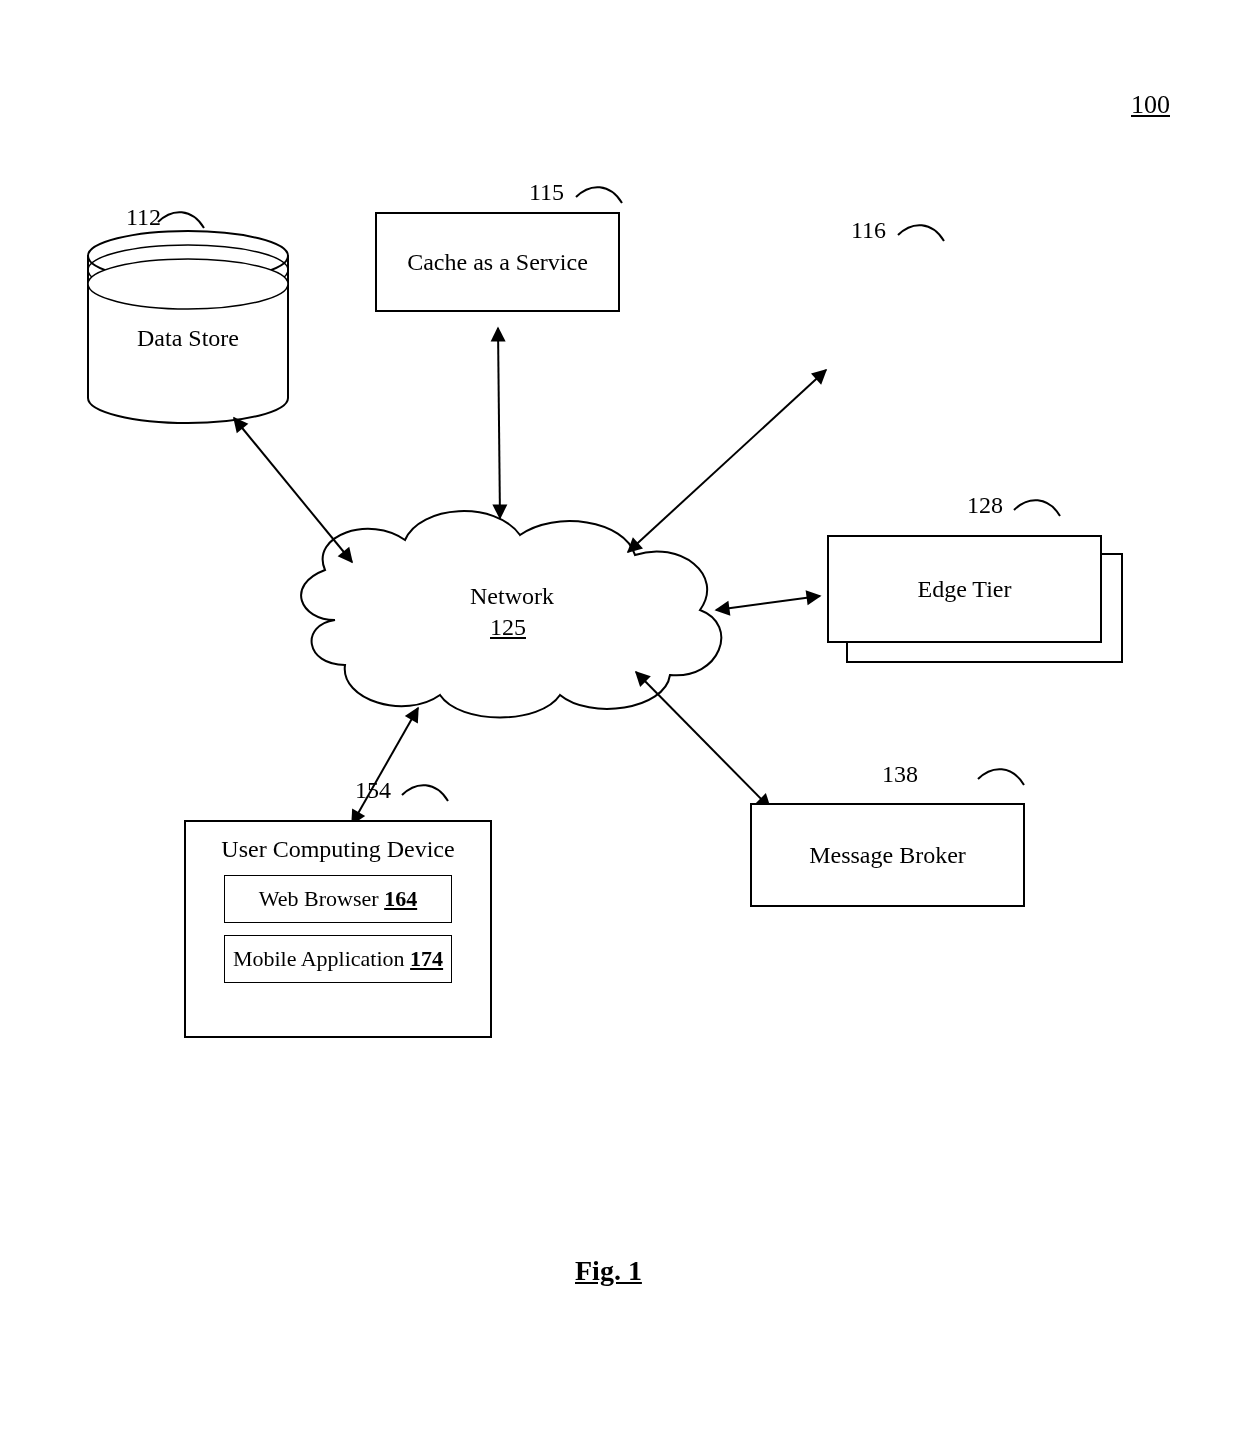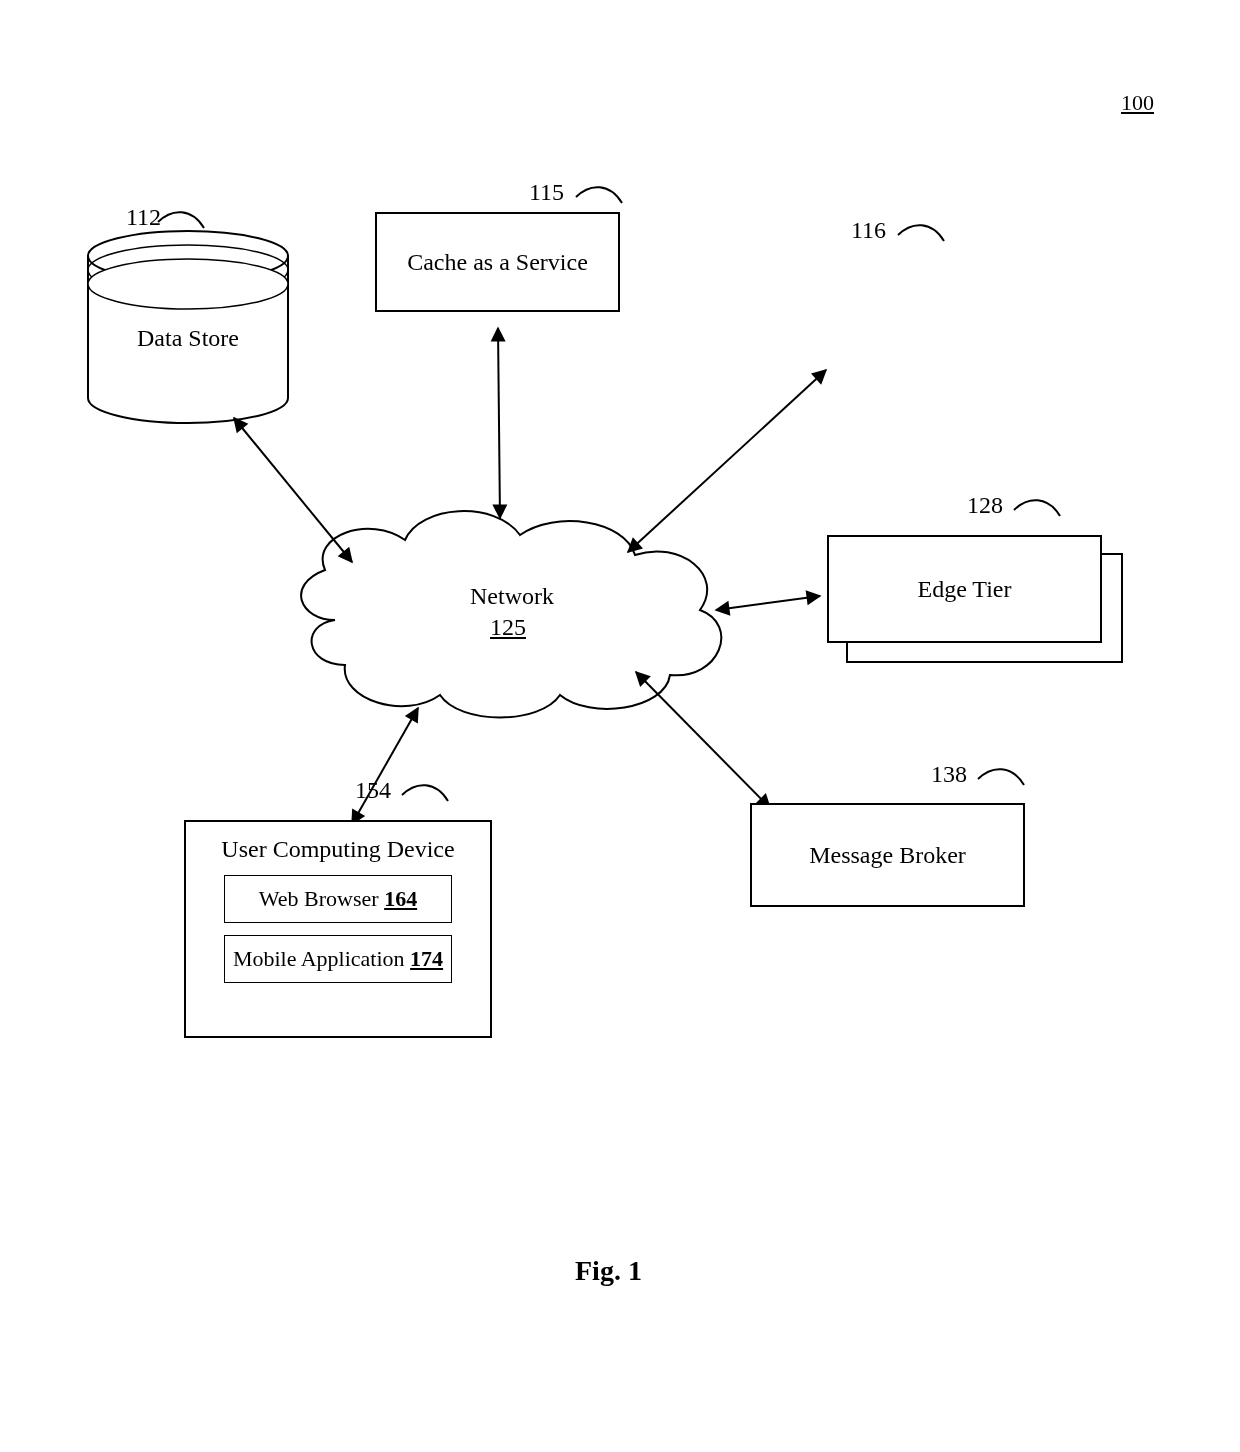--- a/index.html
+++ b/index.html
@@ -47,28 +47,29 @@
     position: absolute;
     left: 0; top: 0;
     width: 1240px;
     height: 1452px;
     pointer-events: none;
   }
   .fig-caption {
     position: absolute;
     font-weight: bold;
     font-family: "Times New Roman", serif;
+    text-decoration: underline;
   }
 </style>
 </head>
 <body>
 
 <div class="canvas">
 
-  <div class="abs u" style="right:86px; top:90px; font-size:22px;">100</div>
+  <div class="abs u" style="right:70px; top:90px; font-size:26px;">100</div>
 
   <svg class="overlay" viewBox="0 0 1240 1452">
     <defs>
       <marker id="ah" viewBox="0 0 12 12" refX="10" refY="6" markerWidth="9" markerHeight="9" orient="auto-start-reverse">
         <path d="M1,1 L11,6 L1,11 Z" fill="#000"></path>
       </marker>
     </defs>
 
     <g>
       <ellipse cx="188" cy="256" rx="100" ry="25" fill="#fff" stroke="#000" stroke-width="2"></ellipse>
@@ -144,18 +145,18 @@
 
   <div class="abs" style="left:130px; top:325px; width:116px; text-align:center;">Data Store</div>
 
   <div class="abs" style="left:452px; top:583px; width:120px; text-align:center;">Network</div>
   <div class="abs u" style="left:490px; top:614px;">125</div>
 
   <div class="label" style="left:118px; top:204px;margin-left:8px;">112</div>
   <div class="label" style="left:529px; top:179px;">115</div>
   <div class="label" style="left:851px; top:217px;">116</div>
   <div class="label" style="left:967px; top:492px;">128</div>
-  <div class="label" style="left:931px; top:761px;">138</div>
+  <div class="label" style="left:882px; top:761px;">138</div>
   <div class="label" style="left:355px; top:777px;">154</div>
 
   <div class="fig-caption" style="left:575px; top:1255px; font-size:28px;">Fig. 1</div>
 
 </div>
 
 </body></html>

